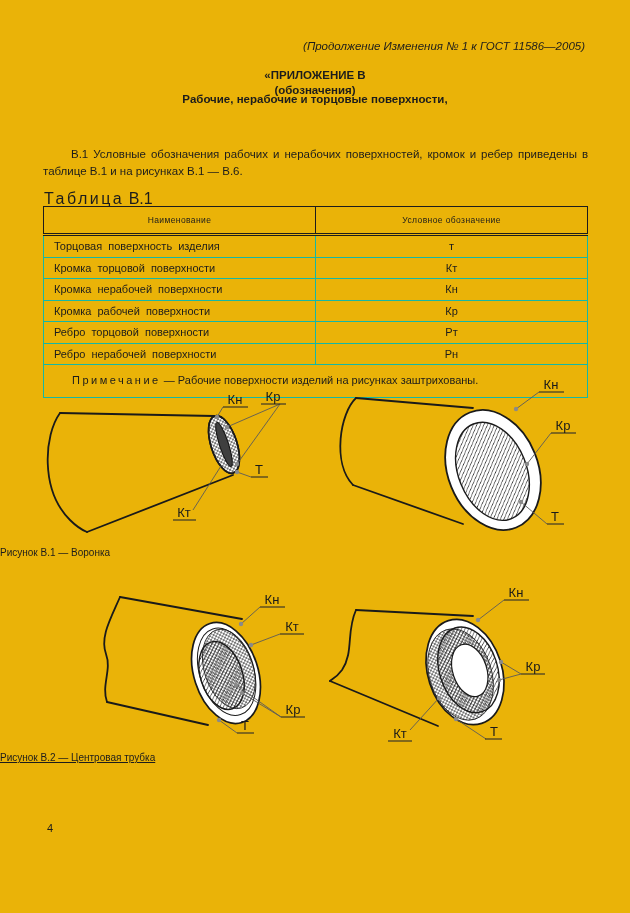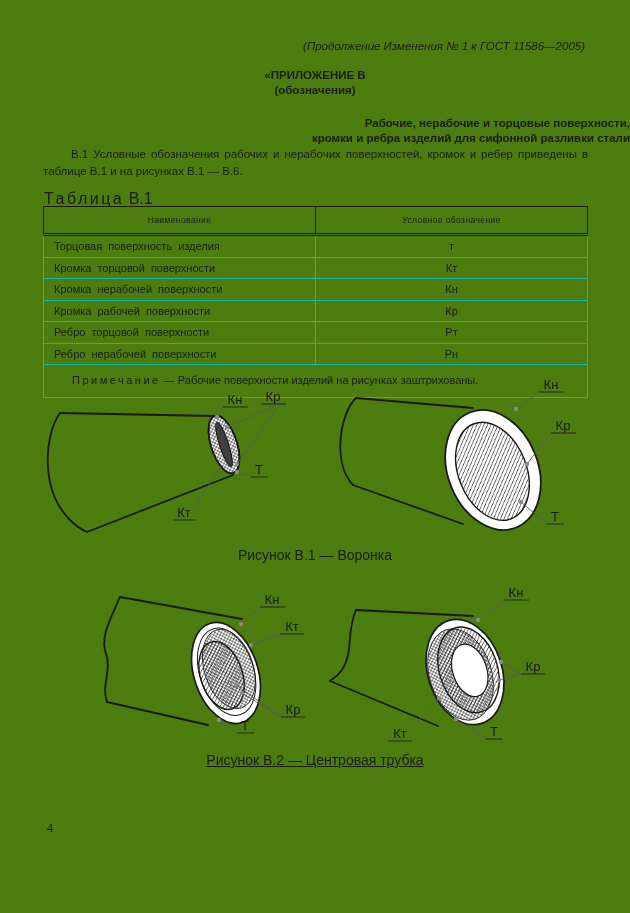--- a/index.html
+++ b/index.html
@@ -1,39 +1,39 @@
 <!DOCTYPE html>
 <html><head>
 <meta charset="utf-8">
 <style>
   html,body { margin:0; padding:0; background:#ffffff; }
   .page {
-    position:relative; width:630px; height:913px; background:#4d7c0f;
+    position:relative; width:630px; height:913px; background:#eab308;
     font-family:"Liberation Sans", sans-serif; color:#1c1c1c; overflow:hidden;
   }
   .header-note { position:absolute; top:40px; right:45px; font-style:italic; font-size:11.5px; }
   .appendix { position:absolute; top:68px; left:0; width:100%; text-align:center;
               font-weight:bold; font-size:11.5px; line-height:1.3; }
-  .section-title { position:absolute; top:116px; left:0; width:100%; text-align:right;
+  .section-title { position:absolute; top:92px; left:0; width:100%; text-align:center;
               font-weight:bold; font-size:11.5px; line-height:1.3; }
   .para { position:absolute; top:146px; left:43px; width:545px; margin:0;
           font-size:11.5px; line-height:1.45; text-align:justify; text-indent:28px; }
   .table-label { position:absolute; top:190px; left:44px; font-size:16px; }
   .spaced { letter-spacing:2.5px; }
   table.gost { position:absolute; top:206px; left:43px; width:545px;
           border-collapse:collapse; border:1.5px solid #1c1c1c; font-size:11px; }
   table.gost th {
           border:1px solid #1c1c1c; border-bottom:3px double #1c1c1c;
           font-weight:normal; font-size:8.5px; letter-spacing:0.4px; height:24px; }
   table.gost th:first-child { width:50%; }
   table.gost td { border:1px solid #14b8a6; height:18.5px; vertical-align:middle; }
   td.cell-name { padding-left:10px; word-spacing:3px; }
   td.cell-sym  { text-align:center; }
   td.note-cell { padding:6px 8px 7px 28px; font-size:11px; }
-  .caption { position:absolute; left:0; width:100%; text-align:center; font-size:14px; }
+  .caption { position:absolute; left:0; width:100%; text-align:left; font-size:10px; }
   .cap1 { top:547px; } .cap2 { top:752px;text-decoration:underline; }
   .pagenum { position:absolute; left:47px; top:822px; font-size:11px; }
   svg.fig { position:absolute; overflow:visible; }
   .f1l { left:40px;  top:380px; }
   .f1r { left:330px; top:375px; }
   .f2l { left:60px;  top:582px; }
   .f2r { left:330px; top:582px; }
   .outline { fill:none; stroke:#1a1a1a; stroke-width:1.8; stroke-linecap:round; }
   .leader  { fill:none; stroke:#5a5a5a; stroke-width:0.9; }
   .under   { stroke:#2a2a2a; stroke-width:1.1; }
@@ -47,21 +47,20 @@
 
   <div class="header-note">(Продолжение Изменения № 1 к ГОСТ 11586—2005)</div>
 
   <div class="appendix">
     <div>«ПРИЛОЖЕНИЕ В</div>
     <div>(обозначения)</div>
   </div>
 
   <div class="section-title">
     <div>Рабочие, нерабочие и торцовые поверхности,</div>
-    <div>кромки и ребра изделий для сифонной разливки стали</div>
   </div>
 
   <p class="para">В.1 Условные обозначения рабочих и нерабочих поверхностей, кромок и ребер приведены в таблице В.1 и на рисунках В.1 — В.6.</p>
 
   <div class="table-label"><span class="spaced">Таблица</span>&nbsp;<span>В.1</span></div>
 
   <table class="gost">
     <thead>
       <tr>
         <th>Наименование</th>

